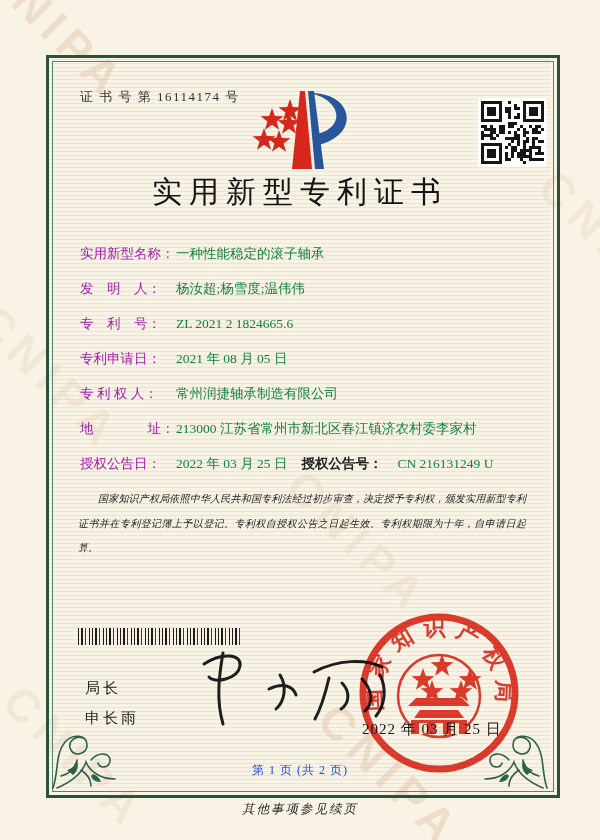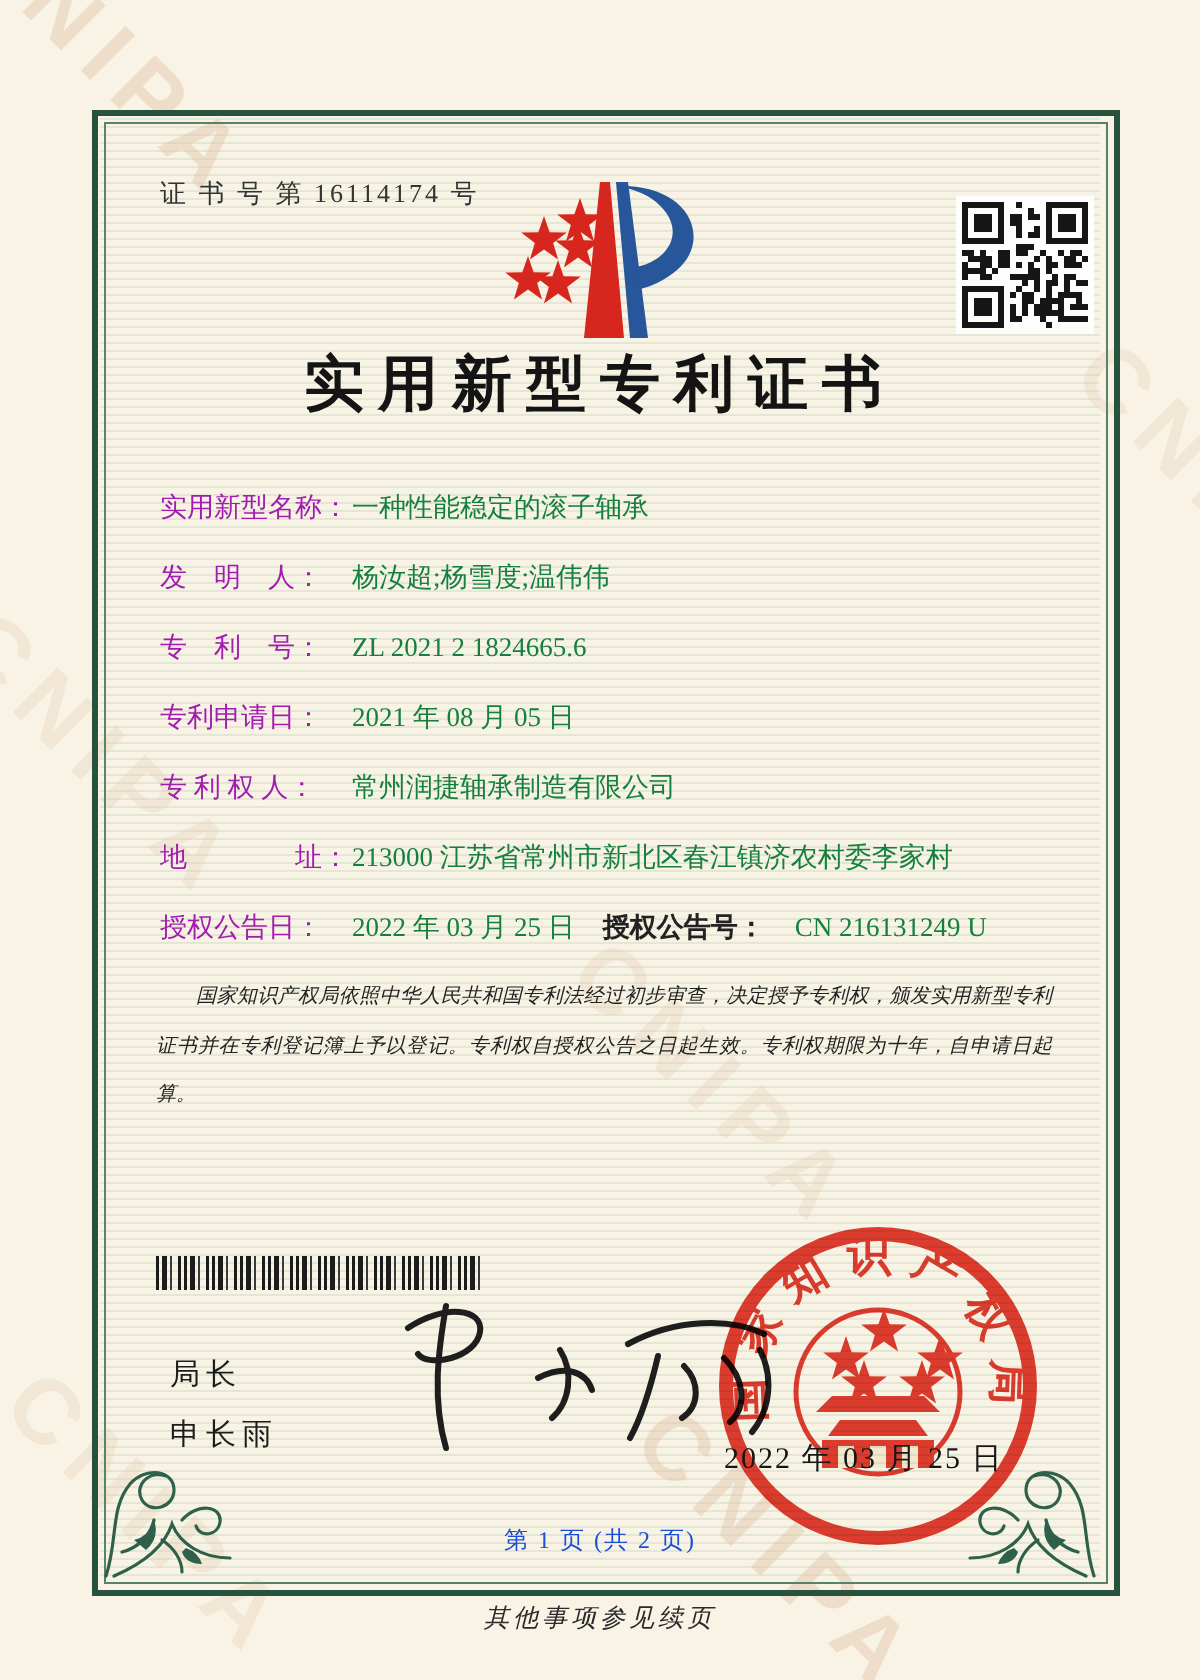--- a/index.html
+++ b/index.html
@@ -22,21 +22,21 @@
       border:3px solid #27523e;z-index:2;pointer-events:none;}
   .frame-inner{position:absolute;left:3px;top:3px;right:3px;bottom:3px;
       border:1px solid #57836a;}
 
   .cert-no{position:absolute;left:80px;top:88px;z-index:3;font-size:13px;letter-spacing:1.5px;color:#333;}
 
   .logo{position:absolute;left:252px;top:91px;width:106px;height:78px;z-index:3;}
   .qr{position:absolute;left:478px;top:98px;width:69px;height:69px;z-index:3;background:#fdfdfb;padding:3px;box-sizing:border-box;}
 
   .title{position:absolute;left:0;right:0;top:172px;z-index:3;text-align:center;
-      font-size:30px;font-weight:bold;letter-spacing:7px;color:#141414;}
+      font-size:30px;font-weight:normal;letter-spacing:7px;color:#141414;}
 
   .fields{position:absolute;left:80px;top:236px;width:446px;z-index:3;font-size:13.5px;}
   .field-row{height:35px;display:flex;align-items:center;white-space:nowrap;}
   .flabel{display:inline-block;width:96px;flex:0 0 96px;color:#a21caf;}
   .fvalue{color:#15803d;}
   .flabel2{display:inline-block;width:96px;flex:0 0 96px;margin-left:14px;color:#222;font-weight:bold;}
 
   .paras{position:absolute;left:78px;top:487px;width:448px;z-index:3;
       font-size:10px;line-height:24.5px;font-style:italic;color:#222;text-align:justify;}
   .paras p{margin:0;text-indent:2em;}

